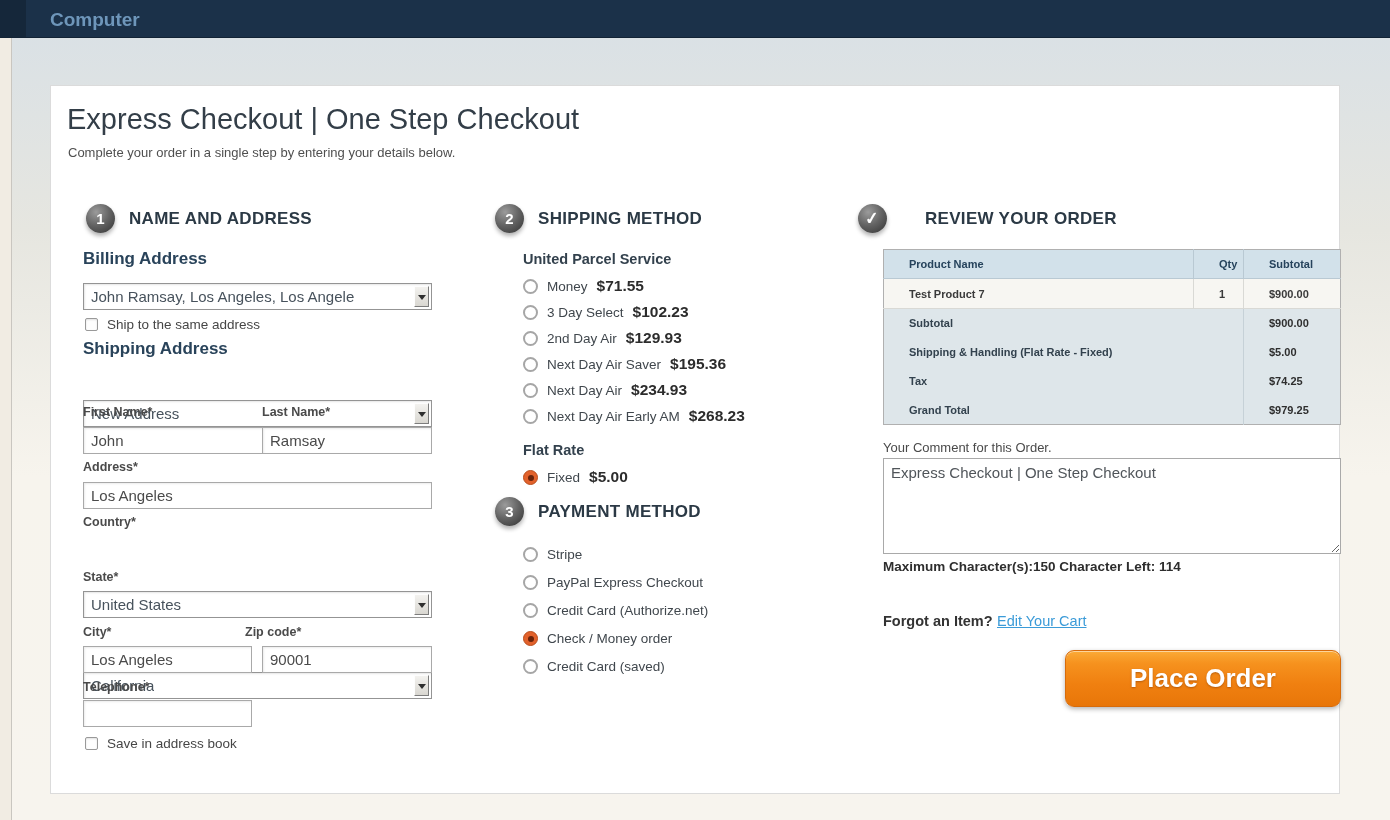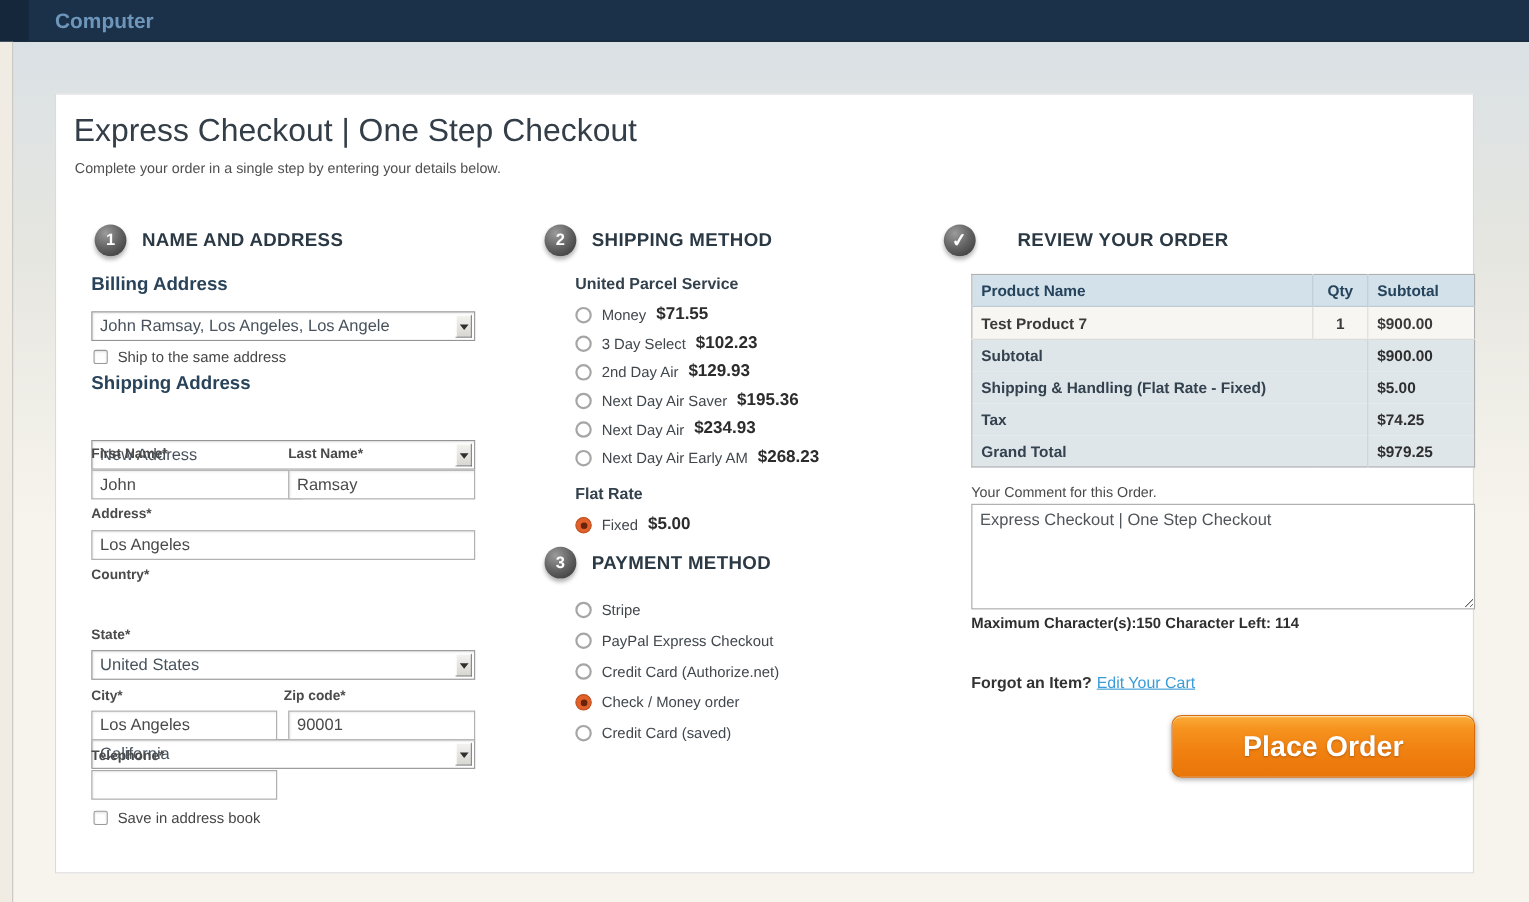--- a/index.html
+++ b/index.html
@@ -53,21 +53,21 @@
   .checkbox{width:13px;height:13px;border:1px solid #999;border-radius:2px;background:#fefefe;box-shadow:inset 0 1px 2px rgba(0,0,0,0.12);flex:0 0 auto;}
   .chk-label{font-size:13.5px;color:#464646;}
   .opt-row{display:flex;align-items:center;gap:9px;height:26px;}
   .radio{width:15px;height:15px;border-radius:50%;border:2px solid #a6a6a6;background:#fff;flex:0 0 auto;position:relative;}
   .radio.selected{border:1px solid #b94e1c;background:#e2612b;}
   .radio.selected::after{content:'';position:absolute;left:4px;top:4px;width:6px;height:6px;border-radius:50%;background:#69230a;}
   .opt-label{font-size:13.5px;color:#40474d;}
   .opt-price{font-size:15.5px;font-weight:bold;color:#2c2c2c;}
   
   .order-table{border-collapse:collapse;table-layout:fixed;width:458px;border:1px solid #b0b0b0;}
-  .order-table th,.order-table td{font-family:"Liberation Sans",sans-serif;font-size:14px;font-weight:bold;padding:0 8px;}
+  .order-table th,.order-table td{font-family:"Liberation Sans",sans-serif;font-size:11px;font-weight:bold;padding:0 25px;}
   .order-table thead th{background:#d2e1ea;color:#26435c;height:29px;text-align:left;border-bottom:1px solid #b9c9d3;}
   .order-table thead th+th{border-left:1px solid #b9c9d3;}
   .order-table .item-row td{background:#f7f6f2;color:#3a3a3a;height:30px;border-bottom:1px solid #d9d9d5;}
   .order-table .item-row td+td{border-left:1px solid #d9d9d5;}
   .order-table .tot-row td{background:#dee6ea;height:29px;color:#33424e;}
   .order-table .tot-row .tot-val{border-left:1px solid #c6d1d7;color:#2e2e2e;}
   .qty-col{text-align:center !important;}
   
   .comment-label{font-size:13px;color:#4a4a4a;}
   .comment-box{width:458px;height:96px;border:1px solid #a9a9a9;background:#fff;font-family:"Liberation Sans",sans-serif;
@@ -137,21 +137,21 @@
       <span class="sel-arrow"></span>
     </div>
 
     <div class="abs field-label" style="left:0;top:366px;">State*</div>
     <div class="abs fake-select" style="left:0;top:387px;width:349px;">
       <span class="sel-text">California</span>
       <span class="sel-arrow"></span>
     </div>
 
     <div class="abs field-label" style="left:0;top:421px;">City*</div>
-    <div class="abs field-label" style="left:175px;top:421px;text-align:right;">Zip code*</div>
+    <div class="abs field-label" style="left:162px;top:421px;text-align:right;">Zip code*</div>
     <input class="abs text-input" style="left: 0px; top: 442px; width: 169px;" value="Los Angeles">
     <input class="abs text-input" style="left: 179px; top: 442px; width: 170px;" value="90001">
 
     <div class="abs field-label" style="left:0;top:476px;">Telephone*</div>
     <input class="abs text-input" style="left: 0px; top: 496px; width: 169px;" value="">
 
     <div class="abs chk-row" style="left:2px;top:532px;">
       <span class="checkbox"></span>
       <span class="chk-label">Save in address book</span>
     </div>

